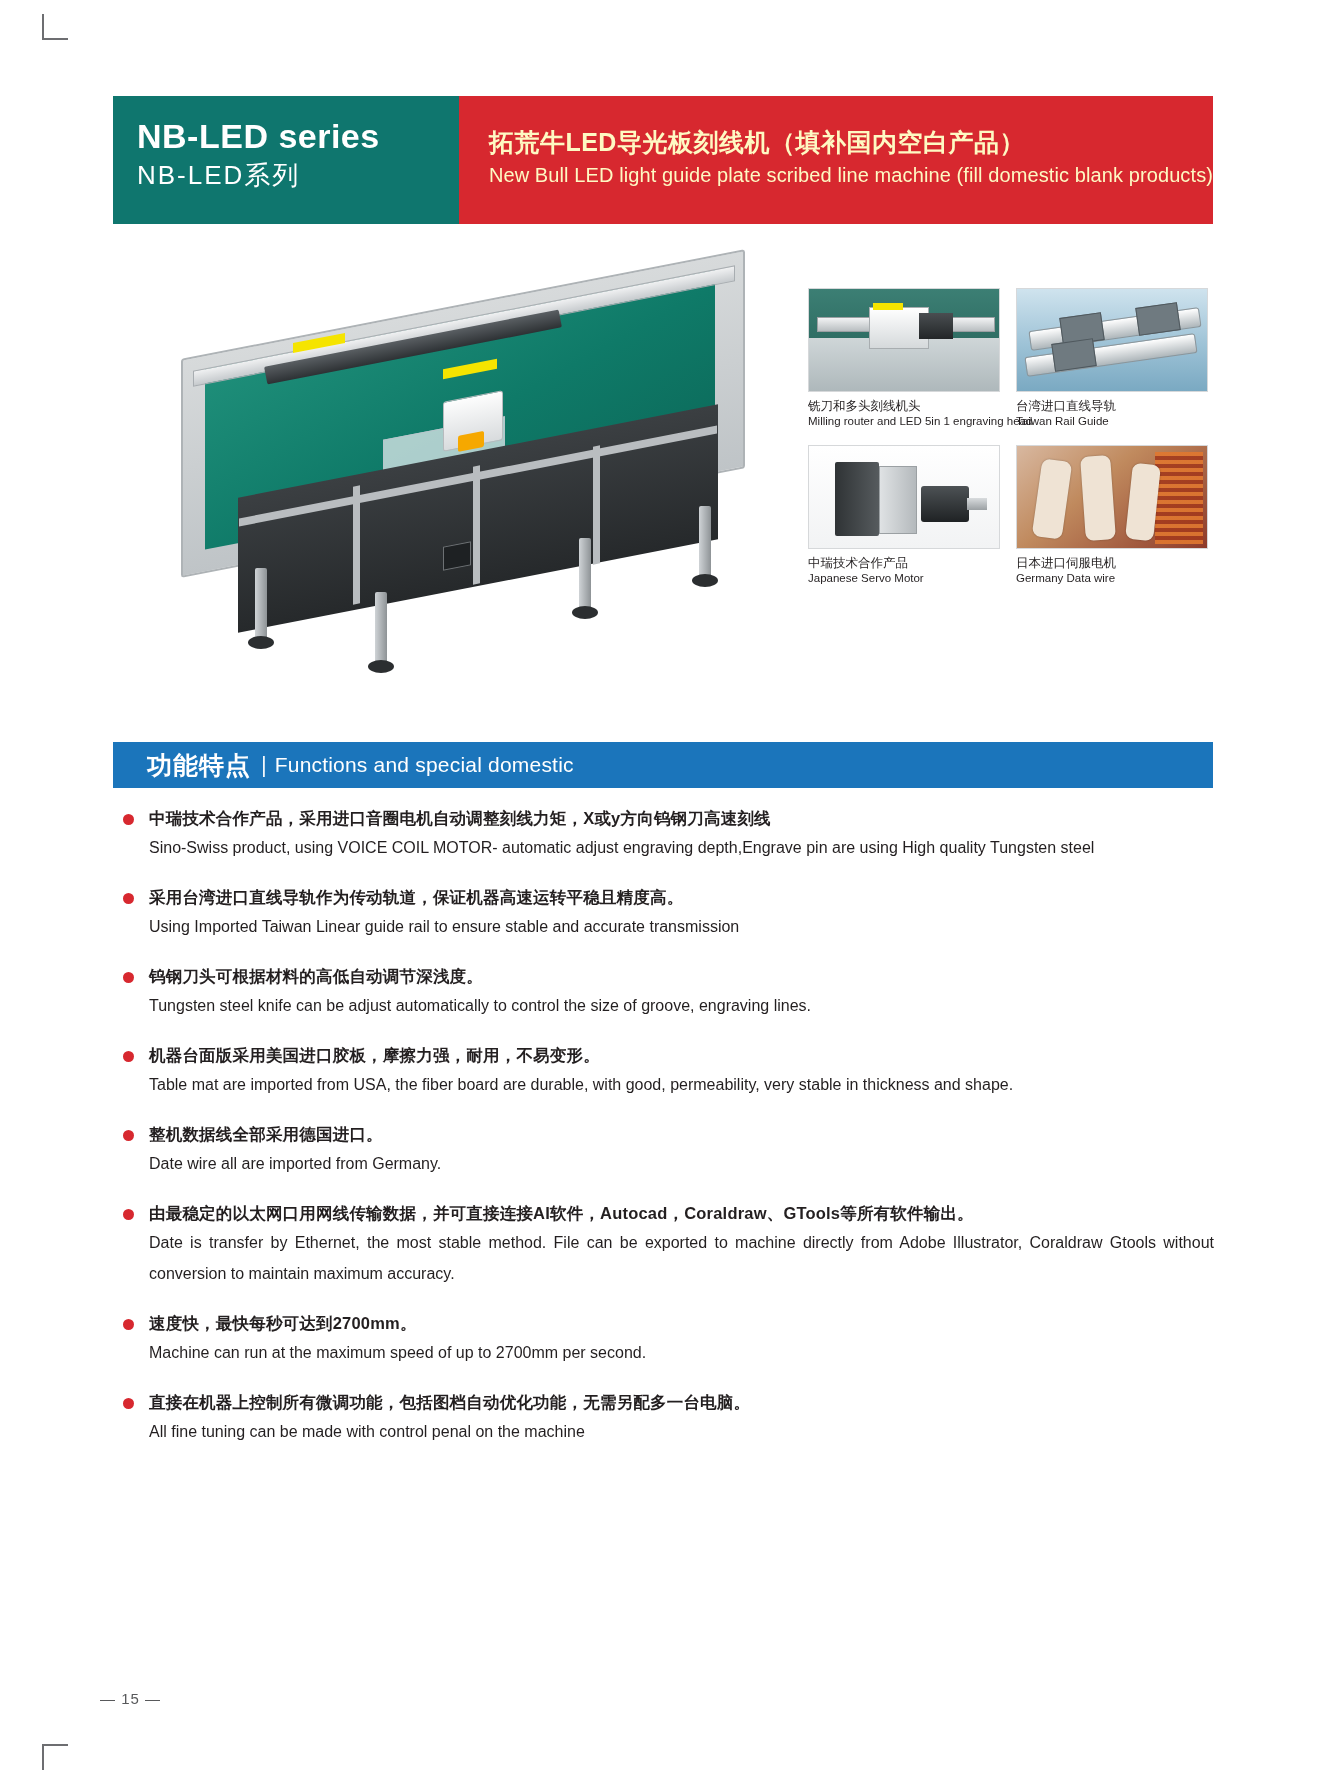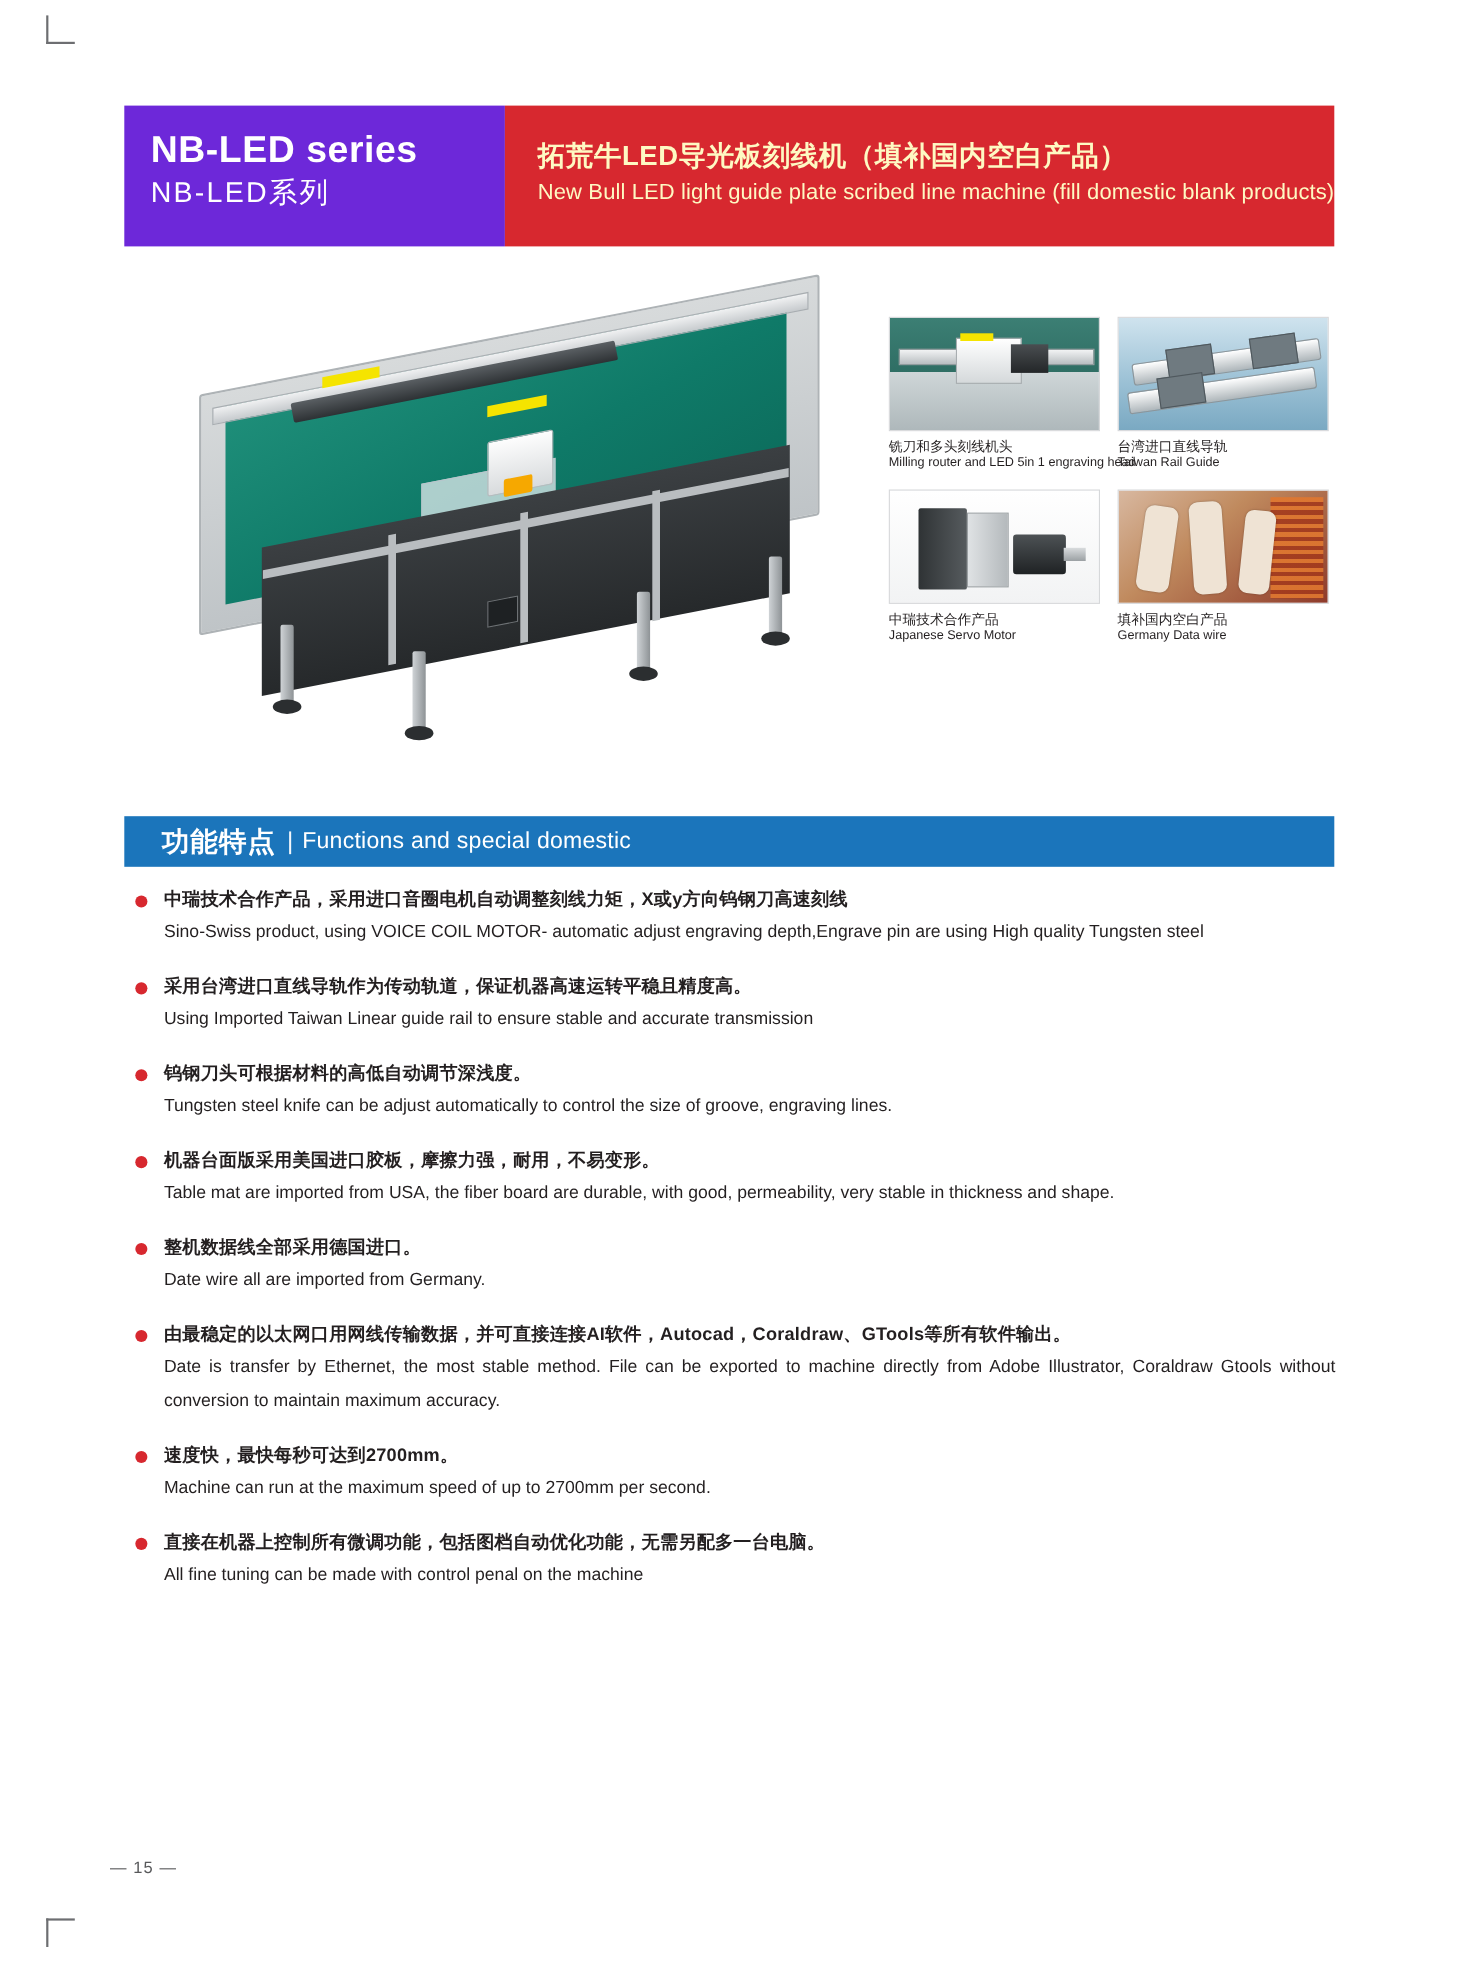--- a/index.html
+++ b/index.html
@@ -37,21 +37,21 @@
   .banner {
     position: absolute;
     left: 113px;
     top: 96px;
     width: 1100px;
     height: 128px;
     display: flex;
   }
   .banner-left {
     width: 378px;
-    background: #6d28d9;
+    background: #0f766e;
     color: #ffffff;
     box-sizing: border-box;
     padding: 20px 0 0 24px;
   }
   .banner-left .series-en {
     font-size: 34px;
     font-weight: bold;
     letter-spacing: 0.5px;
     line-height: 40px;
     white-space: nowrap;
@@ -476,21 +476,21 @@
         <div class="thumb-caption-cn">中瑞技术合作产品</div>
         <div class="thumb-caption-en">Japanese Servo Motor</div>
       </div>
       <div class="thumb-cell">
         <div class="thumb-img t4">
           <div class="cop"></div>
             <div class="w w1"></div>
             <div class="w w2"></div>
             <div class="w w3"></div>
         </div>
-        <div class="thumb-caption-cn">填补国内空白产品</div>
+        <div class="thumb-caption-cn">日本进口伺服电机</div>
         <div class="thumb-caption-en">Germany Data wire</div>
       </div>
     </div>
   </div>
 </div>
 
 <div class="features-bar">
   <span class="cn">功能特点</span>
   <span class="sep">|</span>
   <span class="en">Functions and special domestic</span>

